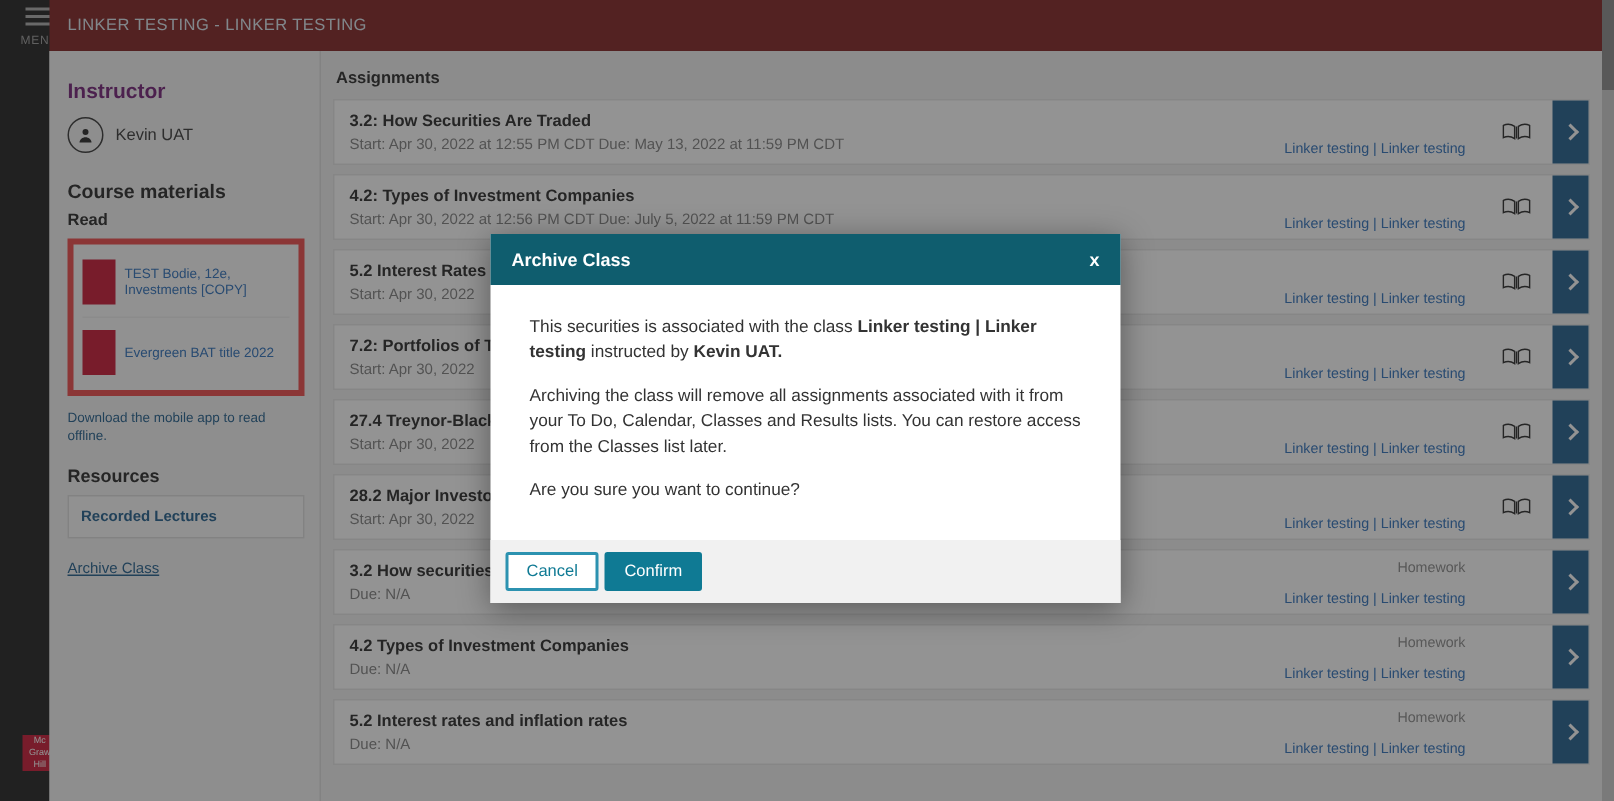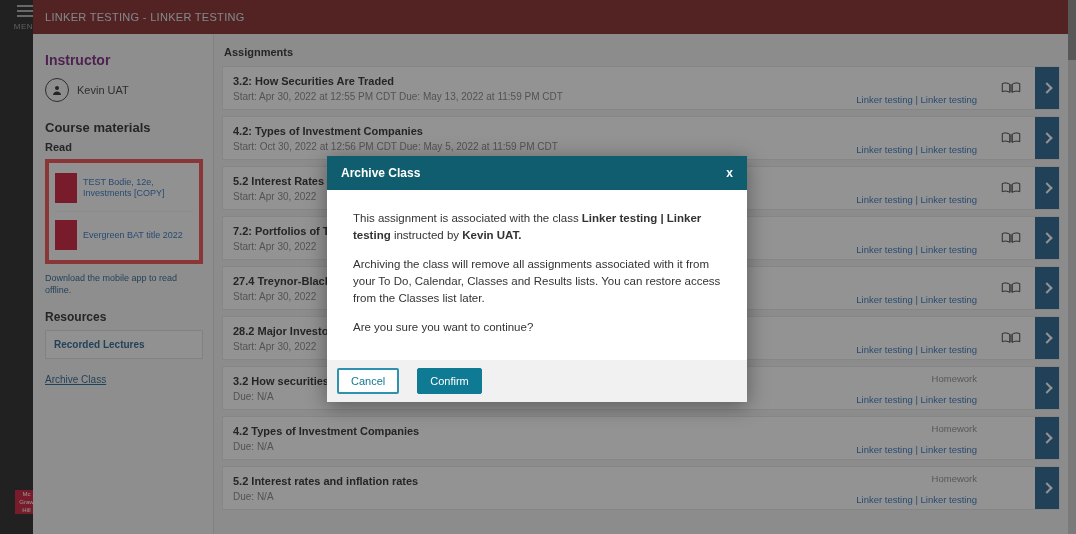--- a/index.html
+++ b/index.html
@@ -61,21 +61,21 @@
   
   .dim { position: absolute; inset: 0; background: rgba(40,40,40,0.5); }
 
   
   .modal { position: absolute; left: 327px; top: 156px; width: 420px; background: #fff; box-shadow: 0 4px 20px rgba(0,0,0,0.4); }
   .modal-header { background: #0f5d6e; color: #fff; padding: 10px 14px; font-size: 12px; font-weight: 600; display:flex; justify-content: space-between; align-items:center; }
   .modal-close { color: #fff; font-size: 12px; cursor: pointer; font-weight: bold; }
   .modal-body { padding: 20px 26px 12px 26px; font-size: 11.5px; color: #333; line-height: 17px; }
   .modal-body p { margin-bottom: 12px; }
   .modal-body b { font-weight: 700; }
-  .modal-footer { background: #f1f1f1; padding: 8px 10px; display:flex; gap:18px; }
+  .modal-footer { background: #f1f1f1; padding: 8px 10px; display:flex; gap:4px; }
   .btn { font-size: 11px; padding: 5px 12px; border-radius: 2px; cursor: pointer; }
   .btn-cancel { background: #fff; color: #0f7a94; border: 2px solid #2c92b0; }
   .btn-confirm { background: #0f7a94; color: #fff; border: 1px solid #0f7a94; }
 
   .book-icon-svg { width:20px; height:16px; }
 </style>
 </head>
 <body>
 
 <div class="root">
@@ -149,21 +149,21 @@
                 <path d="M16 4v13"></path>
               </svg>
             </div>
             <div class="assignment-chevron">
               <div class="chev"></div>
             </div>
           </div>
           <div class="assignment">
             <div class="assignment-body">
               <div class="a-title">4.2: Types of Investment Companies</div>
-              <div class="a-meta">Start: Oct 30, 2022 at 12:56 PM CDT  Due: May 5, 2022 at 11:59 PM CDT</div>
+              <div class="a-meta">Start: Apr 30, 2022 at 12:56 PM CDT  Due: July 5, 2022 at 11:59 PM CDT</div>
               <div class="a-right">Linker testing | Linker testing</div>
             </div>
             <div class="assignment-icon ">
               <svg class="book-icon-svg" viewBox="0 0 32 20" fill="none" stroke="#222" stroke-width="1.5">
                 <path d="M2 3c4-2 9-1 12 1v13c-3-2-8-3-12-1V3zM30 3c-4-2-9-1-12 1v13c3-2 8-3 12-1V3z"></path>
                 <path d="M16 4v13"></path>
               </svg>
             </div>
             <div class="assignment-chevron">
               <div class="chev"></div>
@@ -279,21 +279,21 @@
 
   <div class="dim"></div>
 
   <div class="modal">
     <div class="modal-header">
       <span>Archive Class</span>
       <span class="modal-close">x</span>
     </div>
     <div class="modal-body">
       <p>
-        <span>This assignment is associated with the class </span><b>Linker testing | Linker testing</b><span> instructed by </span><b>Kevin UAT.</b>
+        <span>This securities is associated with the class </span><b>Linker testing | Linker testing</b><span> instructed by </span><b>Kevin UAT.</b>
       </p>
       <p>Archiving the class will remove all assignments associated with it from your To Do, Calendar, Classes and Results lists. You can restore access from the Classes list later.</p>
       <p>Are you sure you want to continue?</p>
     </div>
     <div class="modal-footer">
       <button class="btn btn-cancel">Cancel</button>
       <button class="btn btn-confirm">Confirm</button>
     </div>
   </div>
 

